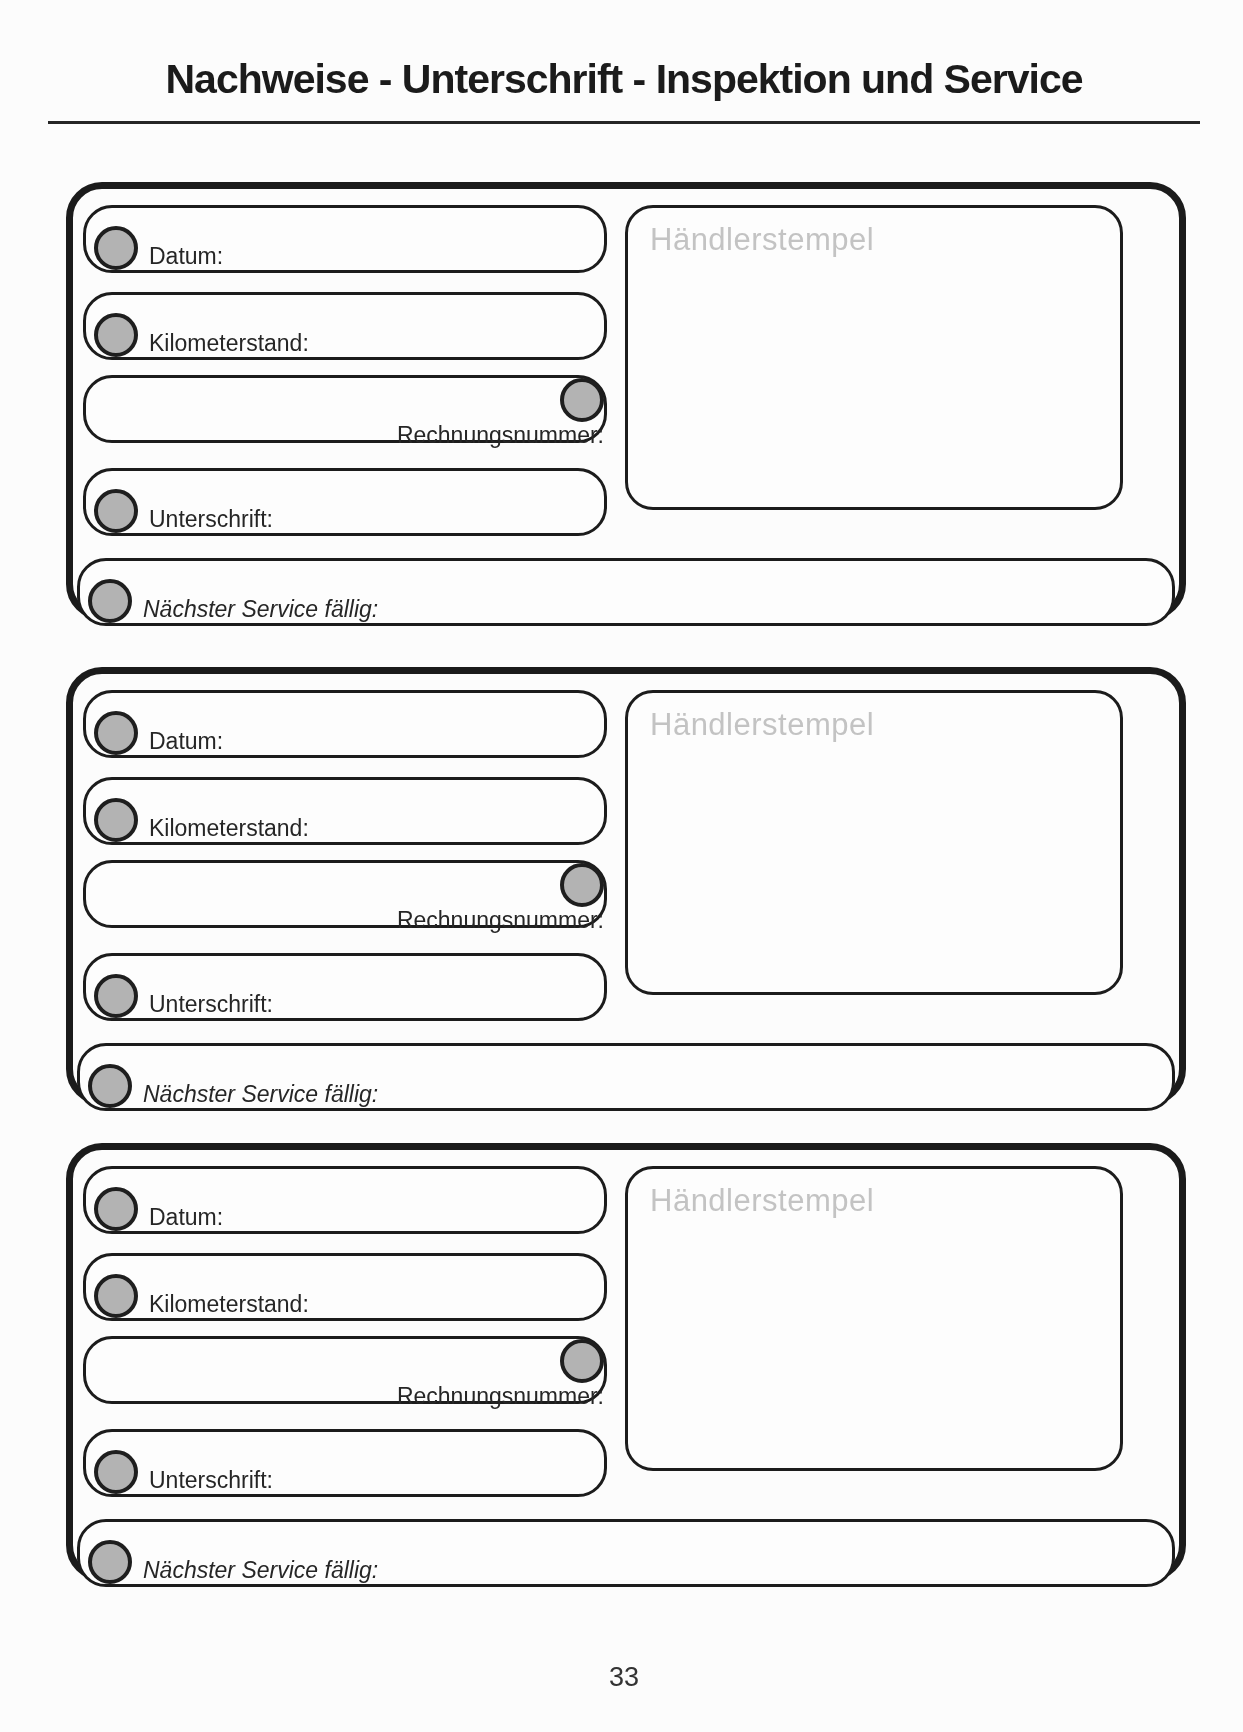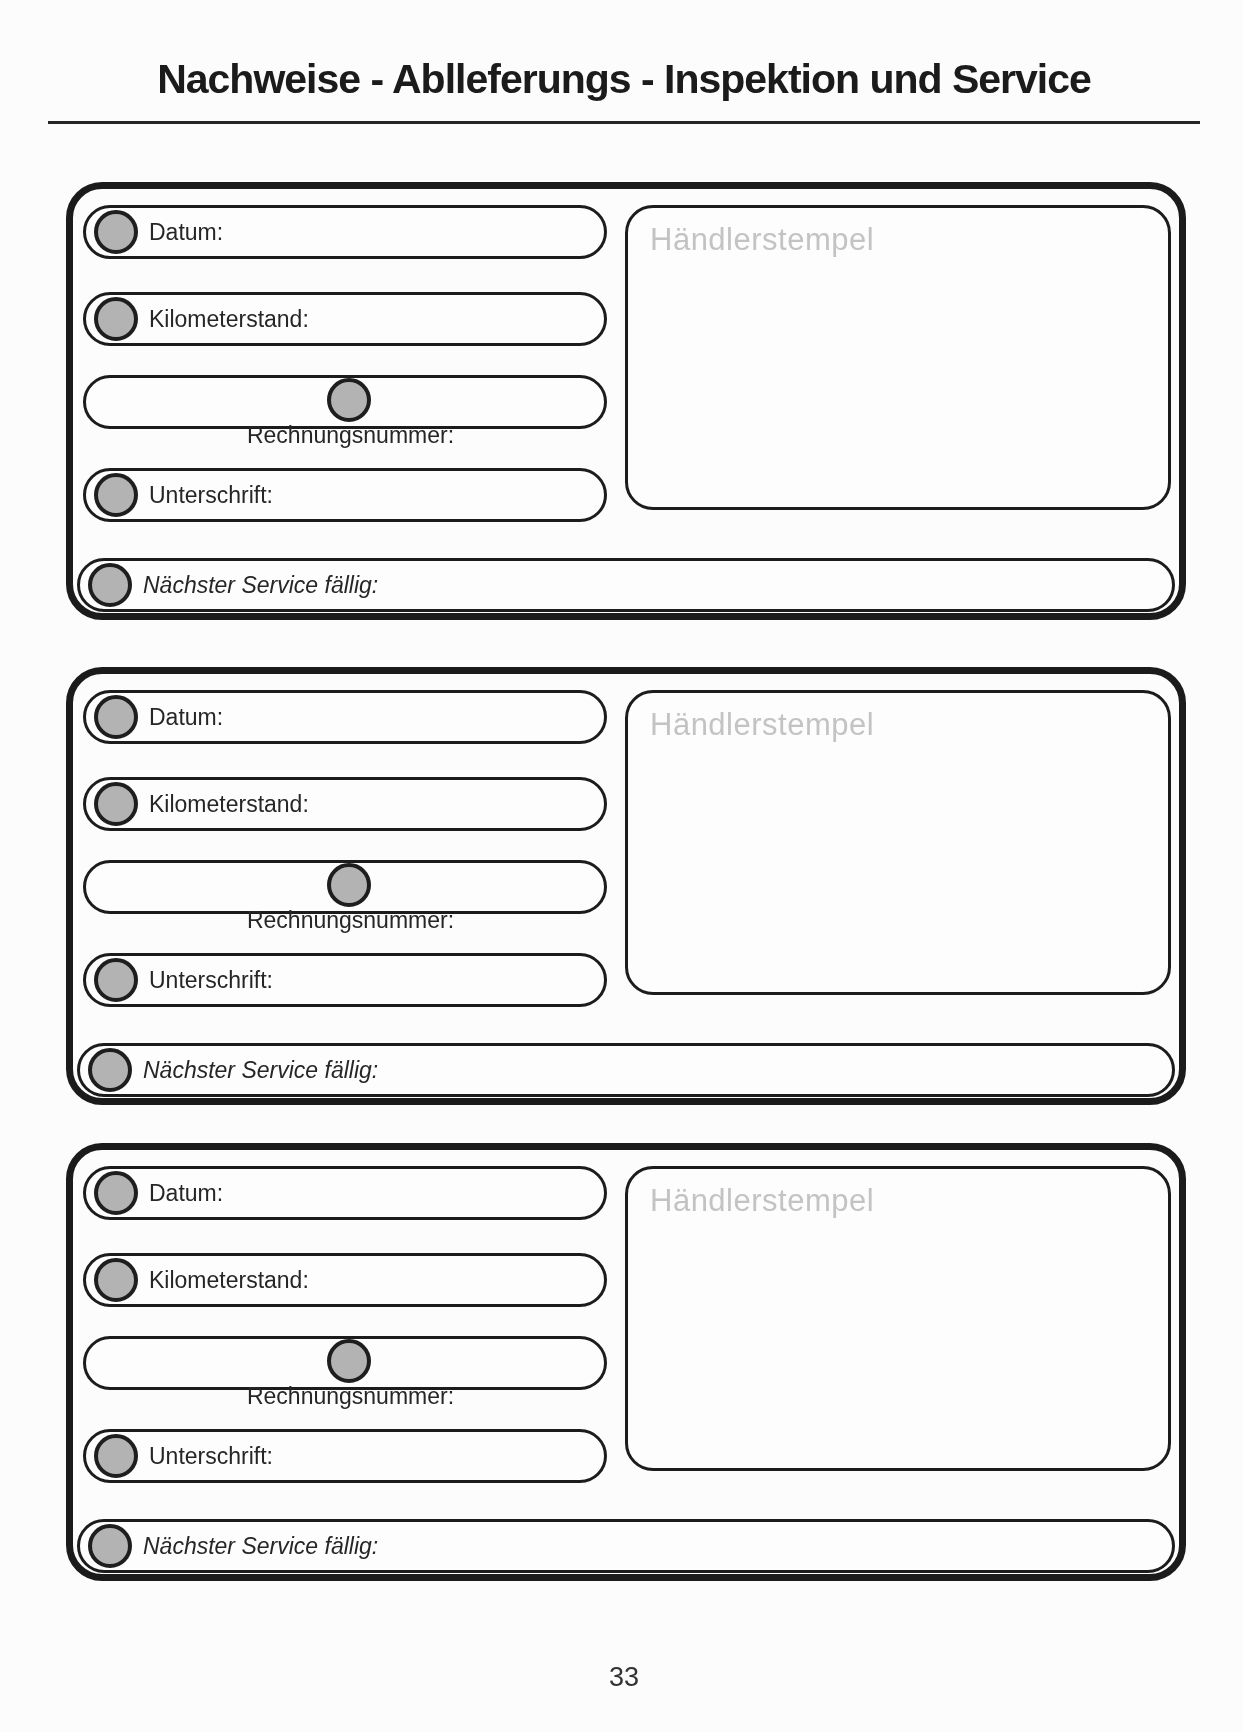--- a/index.html
+++ b/index.html
@@ -30,25 +30,25 @@
     position:absolute;left:66px;width:1120px;height:438px;
     box-sizing:border-box;
     border:7px solid #1b1b1b;border-radius:36px;
     background:transparent;
   }
   .card.s1{top:182px;}
   .card.s2{top:667px;}
   .card.s3{top:1143px;}
 
   .pill{
-    position:absolute;left:10px;width:524px;height:54px;
+    position:absolute;left:10px;width:524px;height:68px;
     box-sizing:border-box;
     border:3.5px solid #1c1c1c;border-radius:29px;
     background:#fdfdfd;
-    display:flex;align-items:center;
+    display:flex;align-items:flex-end;
   }
   .pill.r0{top:16px;}
   .pill.r1{top:103px;}
   .pill.r2{top:186px;flex-direction:column;}
   .pill.r3{top:279px;}
   .pill.full{top:369px;left:4px;width:1098px;font-style:italic;}
 
   .dot{
     flex:0 0 auto;
     width:36px;height:36px;margin-left:8px;
@@ -56,21 +56,21 @@
     border:4px solid #1e1e1e;border-radius:50%;
     background:#b3b3b3;
   }
   .pill-label{
     margin-left:11px;
     font-size:23px;color:#262626;
     white-space:nowrap;
   }
 
   .stamp{
-    position:absolute;left:552px;top:16px;width:546px;height:305px;
+    position:absolute;left:552px;top:16px;width:498px;height:305px;
     box-sizing:border-box;
     border:3.5px solid #1c1c1c;border-radius:28px;
     background:#fdfdfd;
   }
   .stamp-label{
     display:block;
     padding:14px 0 0 22px;
     font-size:31px;color:#c3c3c3;
     letter-spacing:0.5px;
   }
@@ -80,21 +80,21 @@
     position:absolute;top:1646px;left:48px;width:1152px;
     text-align:center;
     font-size:27px;color:#333333;margin-top:16px;
   }
 </style>
 </head>
 <body>
 
 <div class="sheet">
 
-  <div class="page-title">Nachweise - Ablleferungs - Inspektion und Service</div>
+  <div class="page-title">Nachweise - Unterschrift - Inspektion und Service</div>
   <div class="title-rule"></div>
 
   <section class="card s1">
     <div class="pill r0">
       <span class="dot"></span>
       <span class="pill-label">Datum:</span>
     </div>
     <div class="pill r1">
       <span class="dot"></span>
       <span class="pill-label">Kilometerstand:</span>

